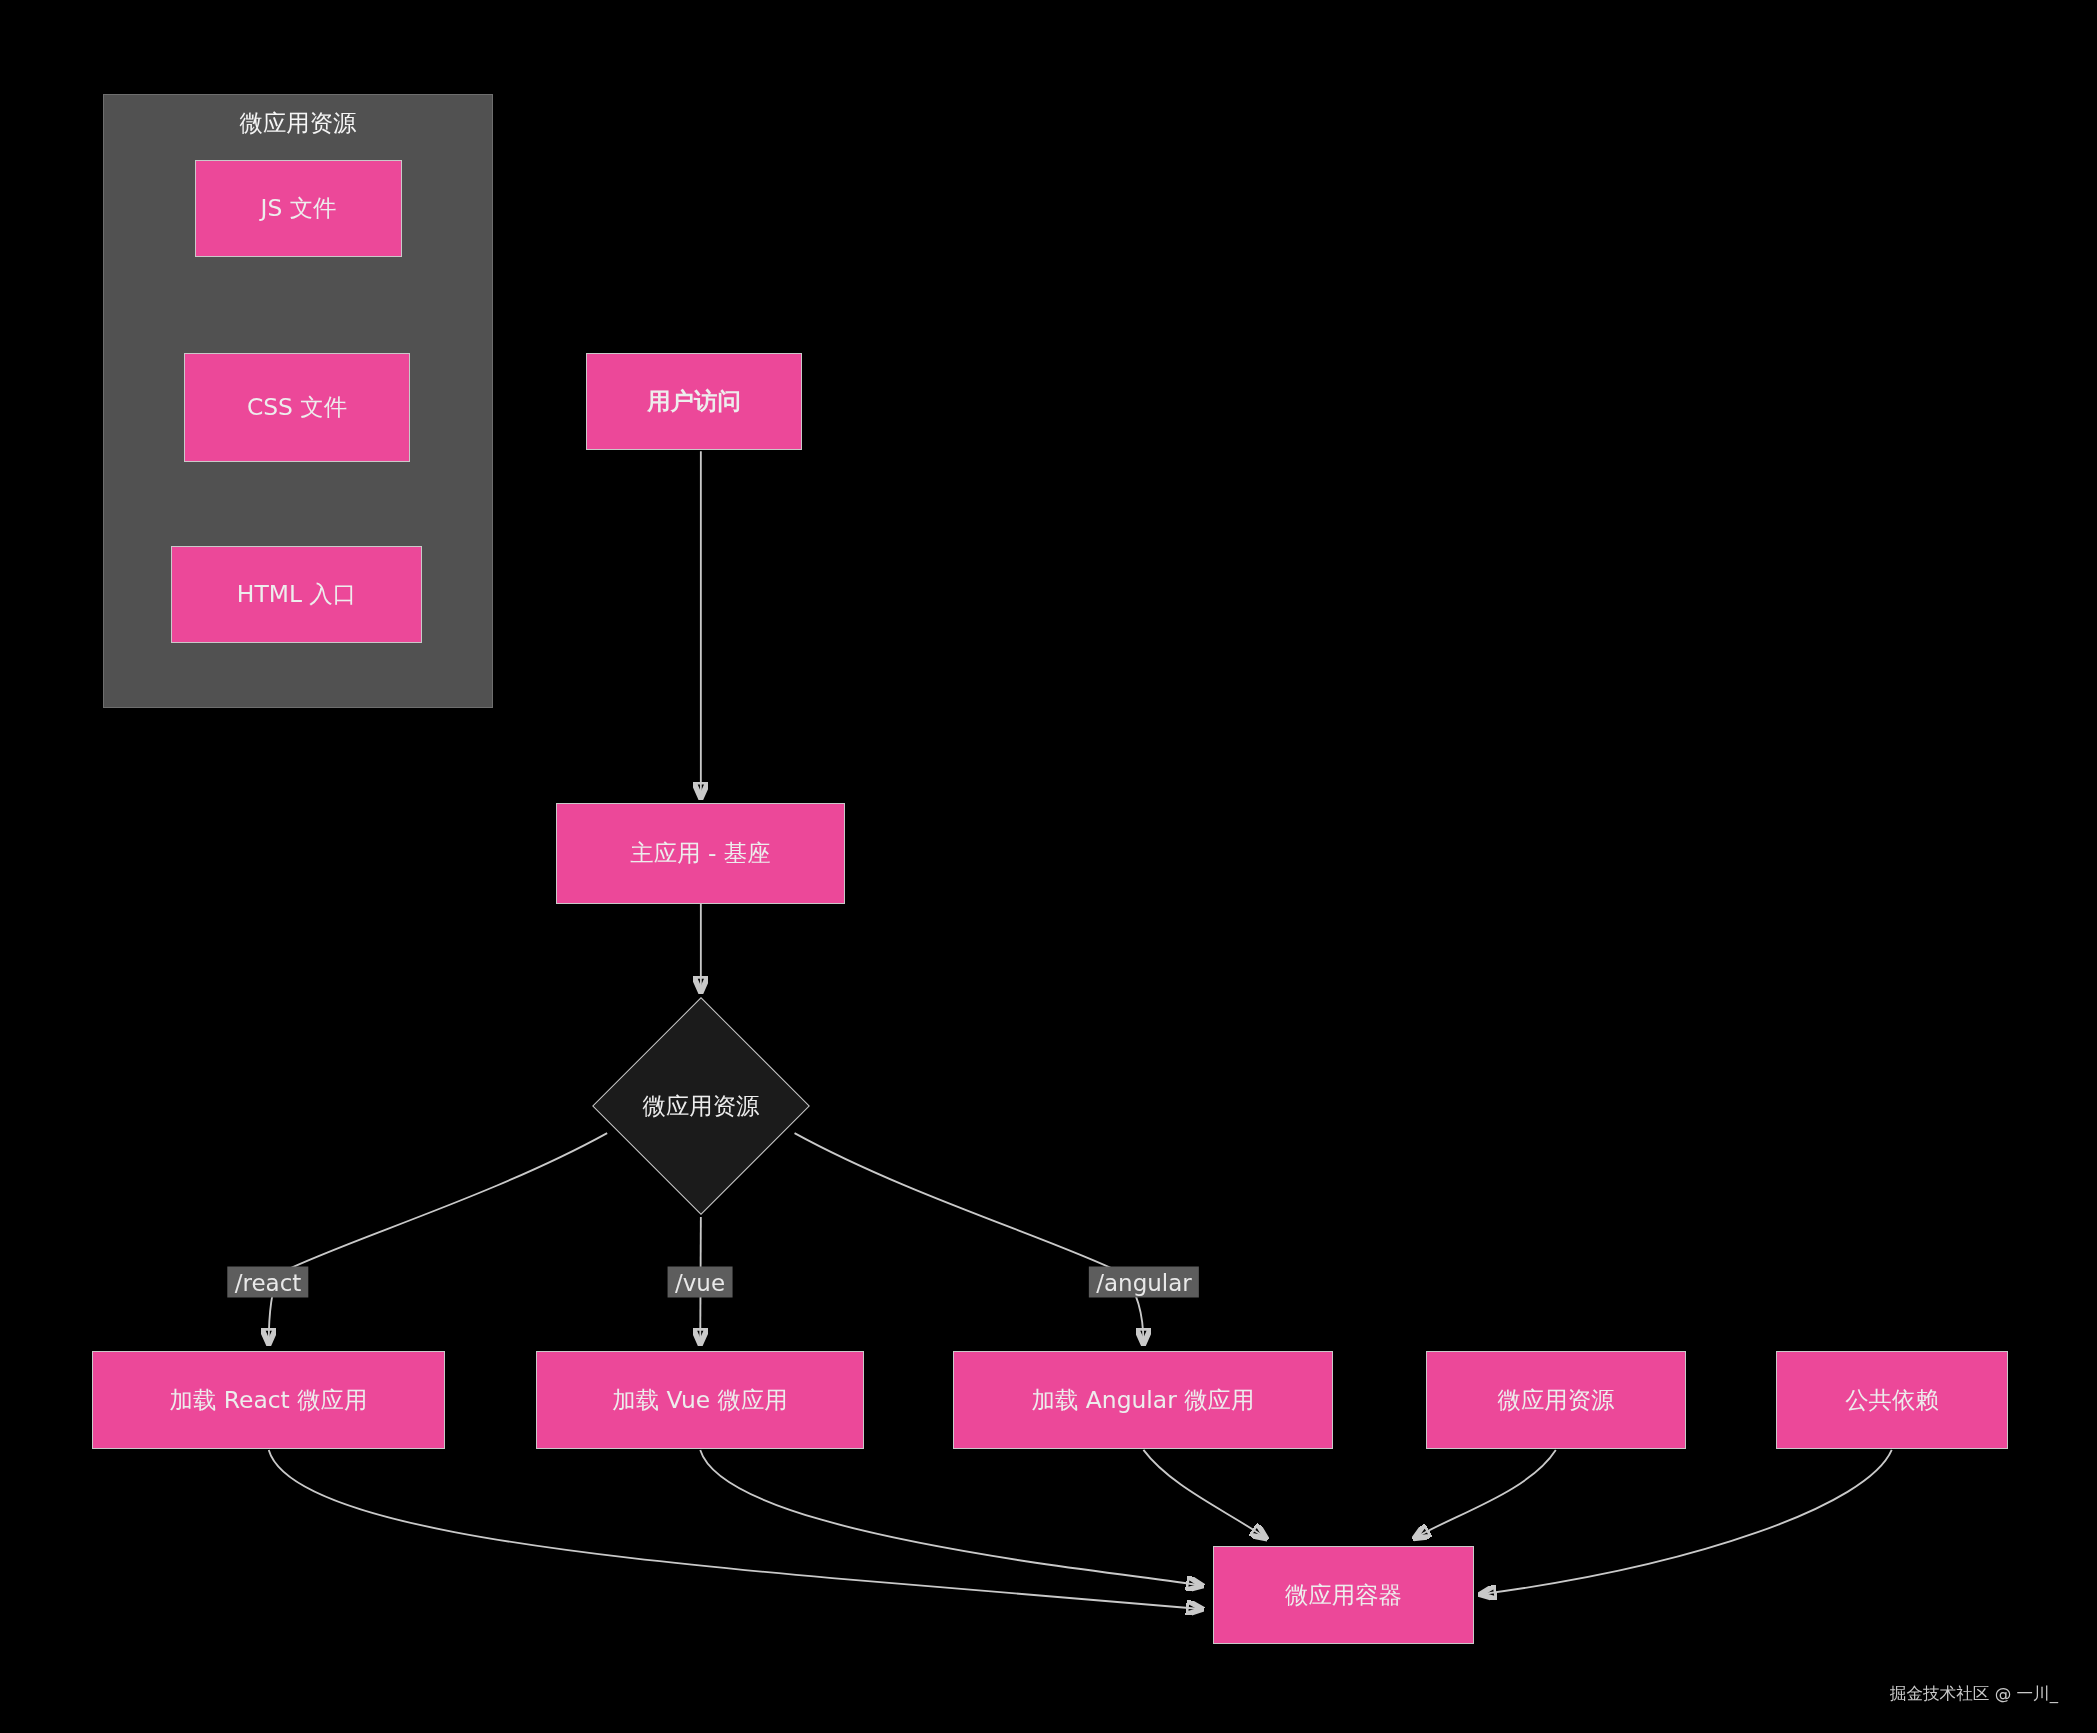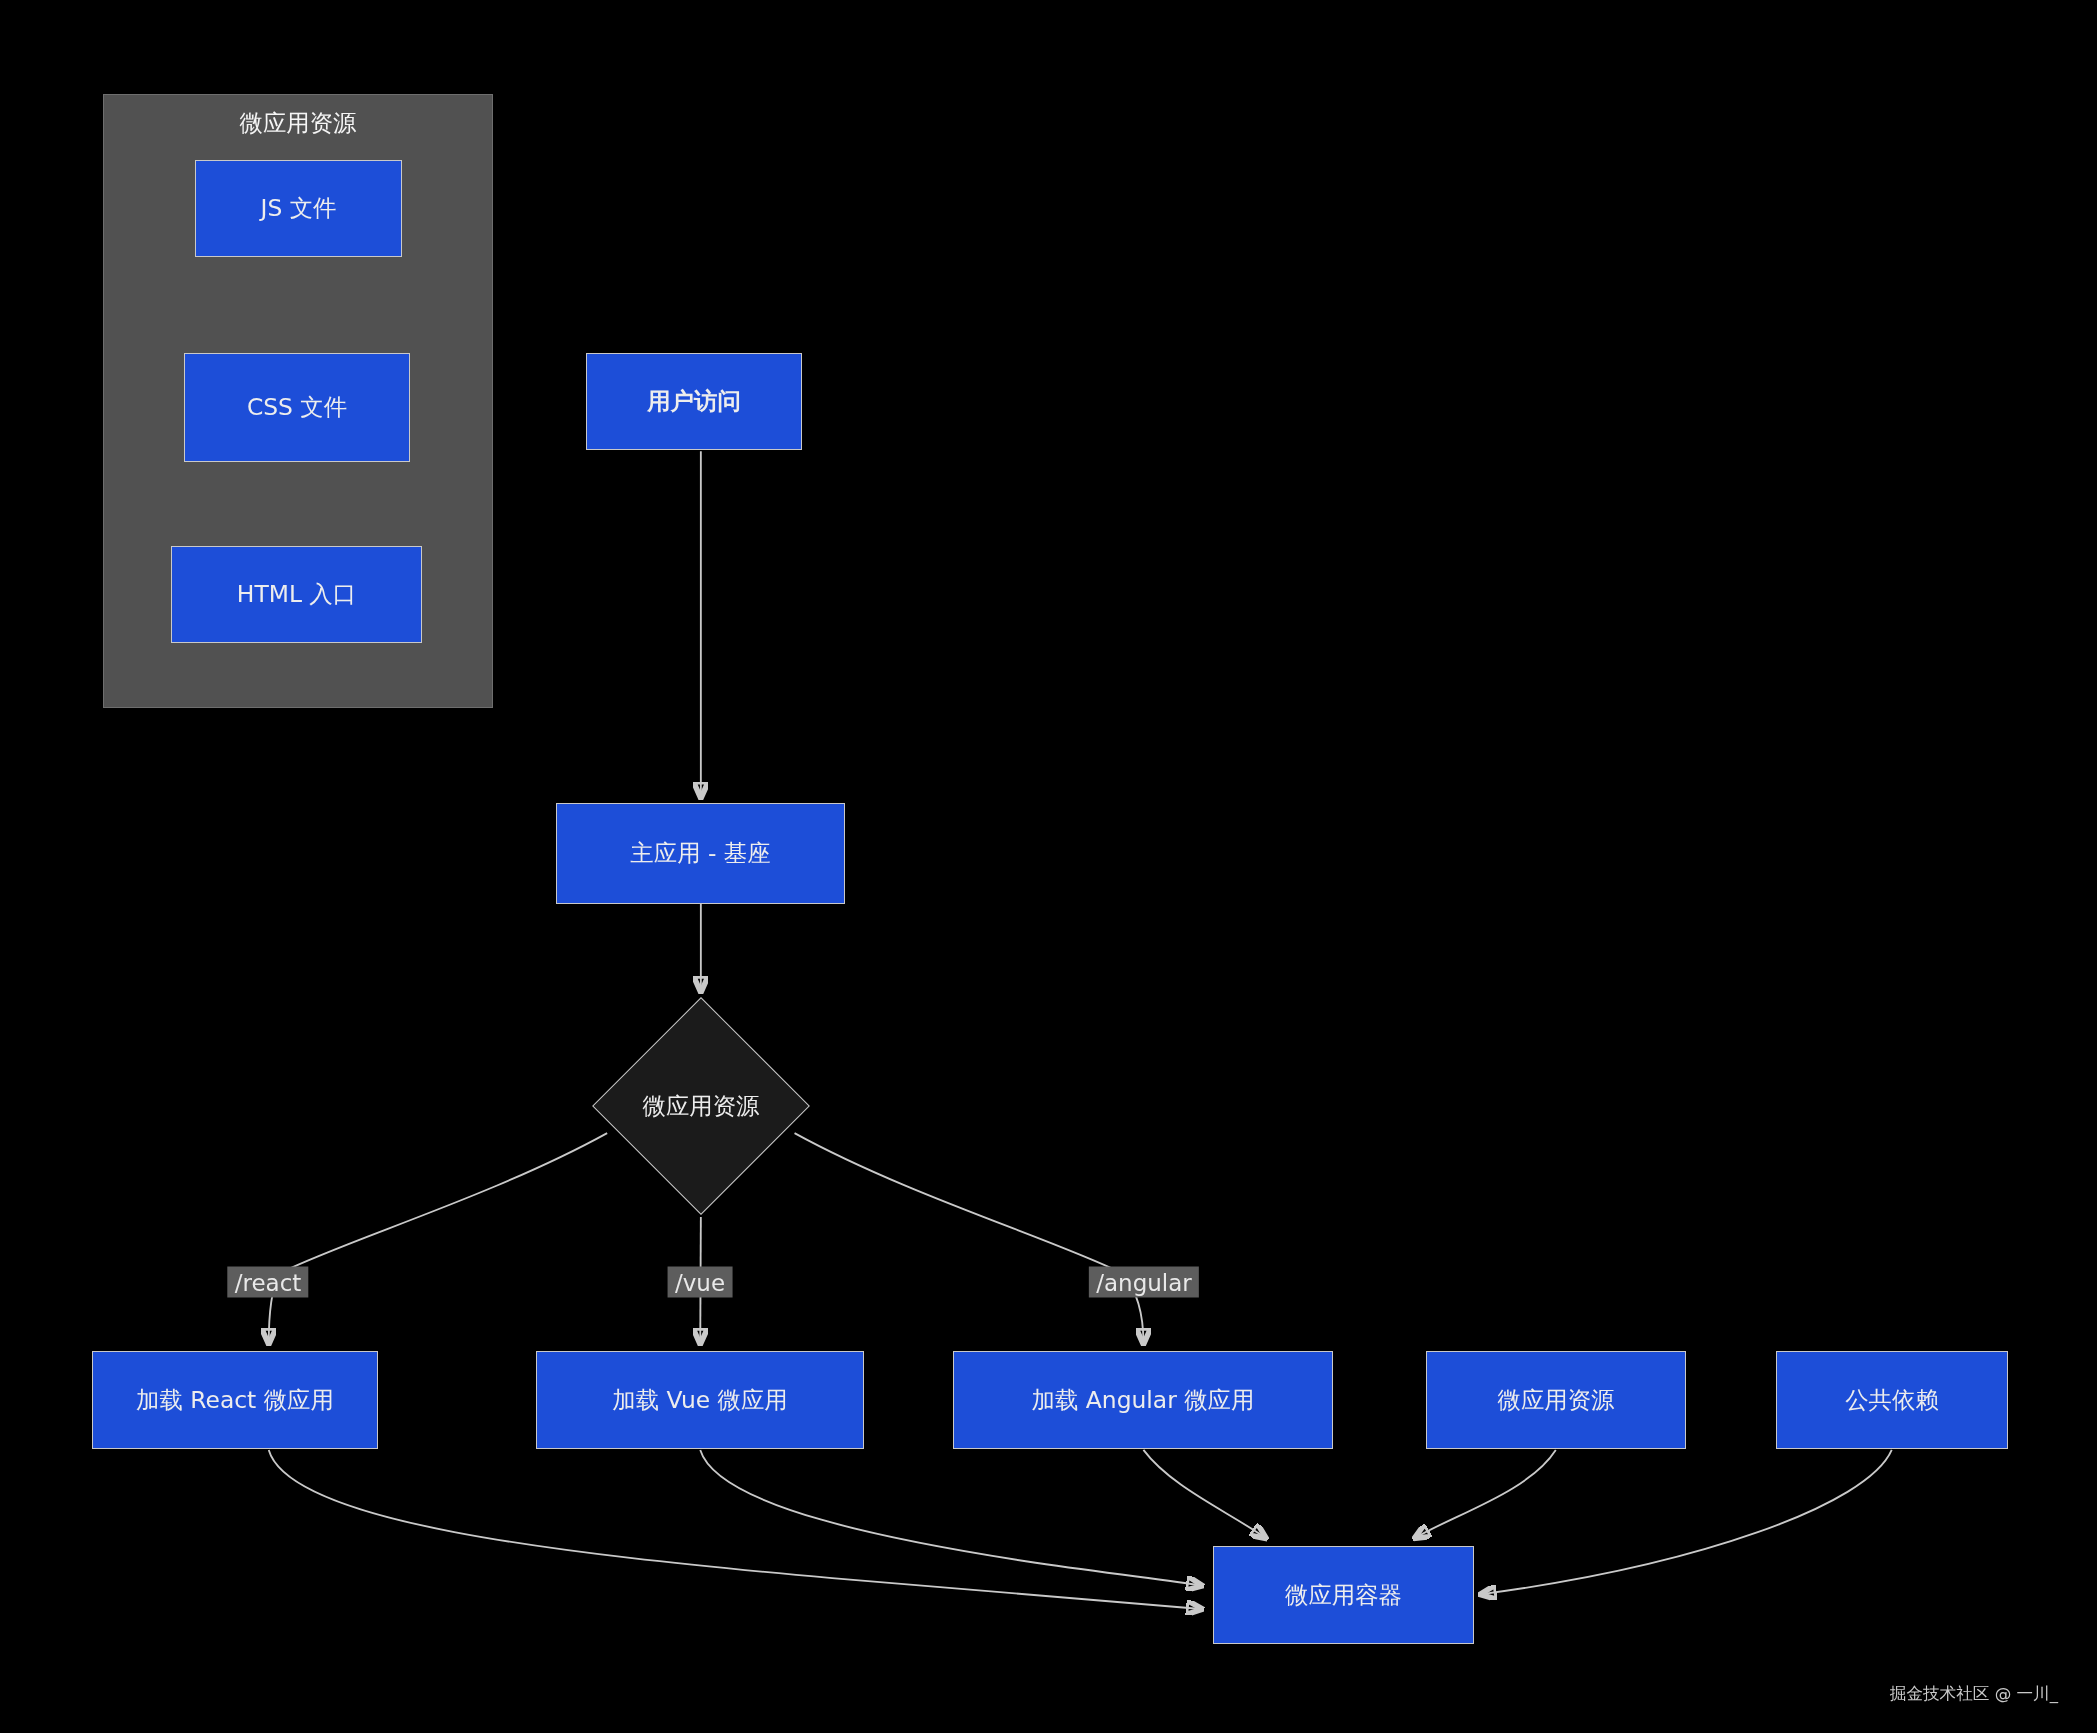--- a/index.html
+++ b/index.html
@@ -9,21 +9,21 @@
     width: 2097px;
     height: 1733px;
     background: #000000;
     font-family: "DejaVu Sans", "Liberation Sans", sans-serif;
     overflow: hidden;
   }
   .edges { position: absolute; left: 0; top: 0; width: 2097px; height: 1733px; }
   .edges path { fill: none; stroke: #c9c9c9; stroke-width: 3; }
   .node {
     position: absolute;
-    background: #1d4ed8;
+    background: #ec4899;
     border: 1.2px solid #c9c9c9;
     color: #ededed;
     display: flex;
     align-items: center;
     justify-content: center;
     font-size: 23.4px;
     text-align: center;
     line-height: 1.3;
   }
   .group-panel {
@@ -108,21 +108,21 @@
 
   <div>
     <div class="diamond-shape"></div>
     <div class="diamond-label">微应用资源</div>
   </div>
 
   <div class="edge-label" style="left:268px; top:1282px;">/react</div>
   <div class="edge-label" style="left:700px; top:1282px;">/vue</div>
   <div class="edge-label" style="left:1144px; top:1282px;">/angular</div>
 
-  <div class="node" style="left:92px; top:1351px; width:286px; height:98px;">加载 React 微应用</div>
+  <div class="node" style="left:92px; top:1351px; width:353px; height:98px;">加载 React 微应用</div>
   <div class="node" style="left:536px; top:1351px; width:328px; height:98px;">加载 Vue 微应用</div>
   <div class="node" style="left:953px; top:1351px; width:380px; height:98px;">加载 Angular 微应用</div>
   <div class="node" style="left:1426px; top:1351px; width:260px; height:98px;">微应用资源</div>
   <div class="node" style="left:1776px; top:1351px; width:232px; height:98px;">公共依赖</div>
 
   <div class="node" style="left:1213px; top:1546px; width:261px; height:98px;">微应用容器</div>
 
   <div class="watermark">掘金技术社区 @ 一川_</div>
 
 </div>

